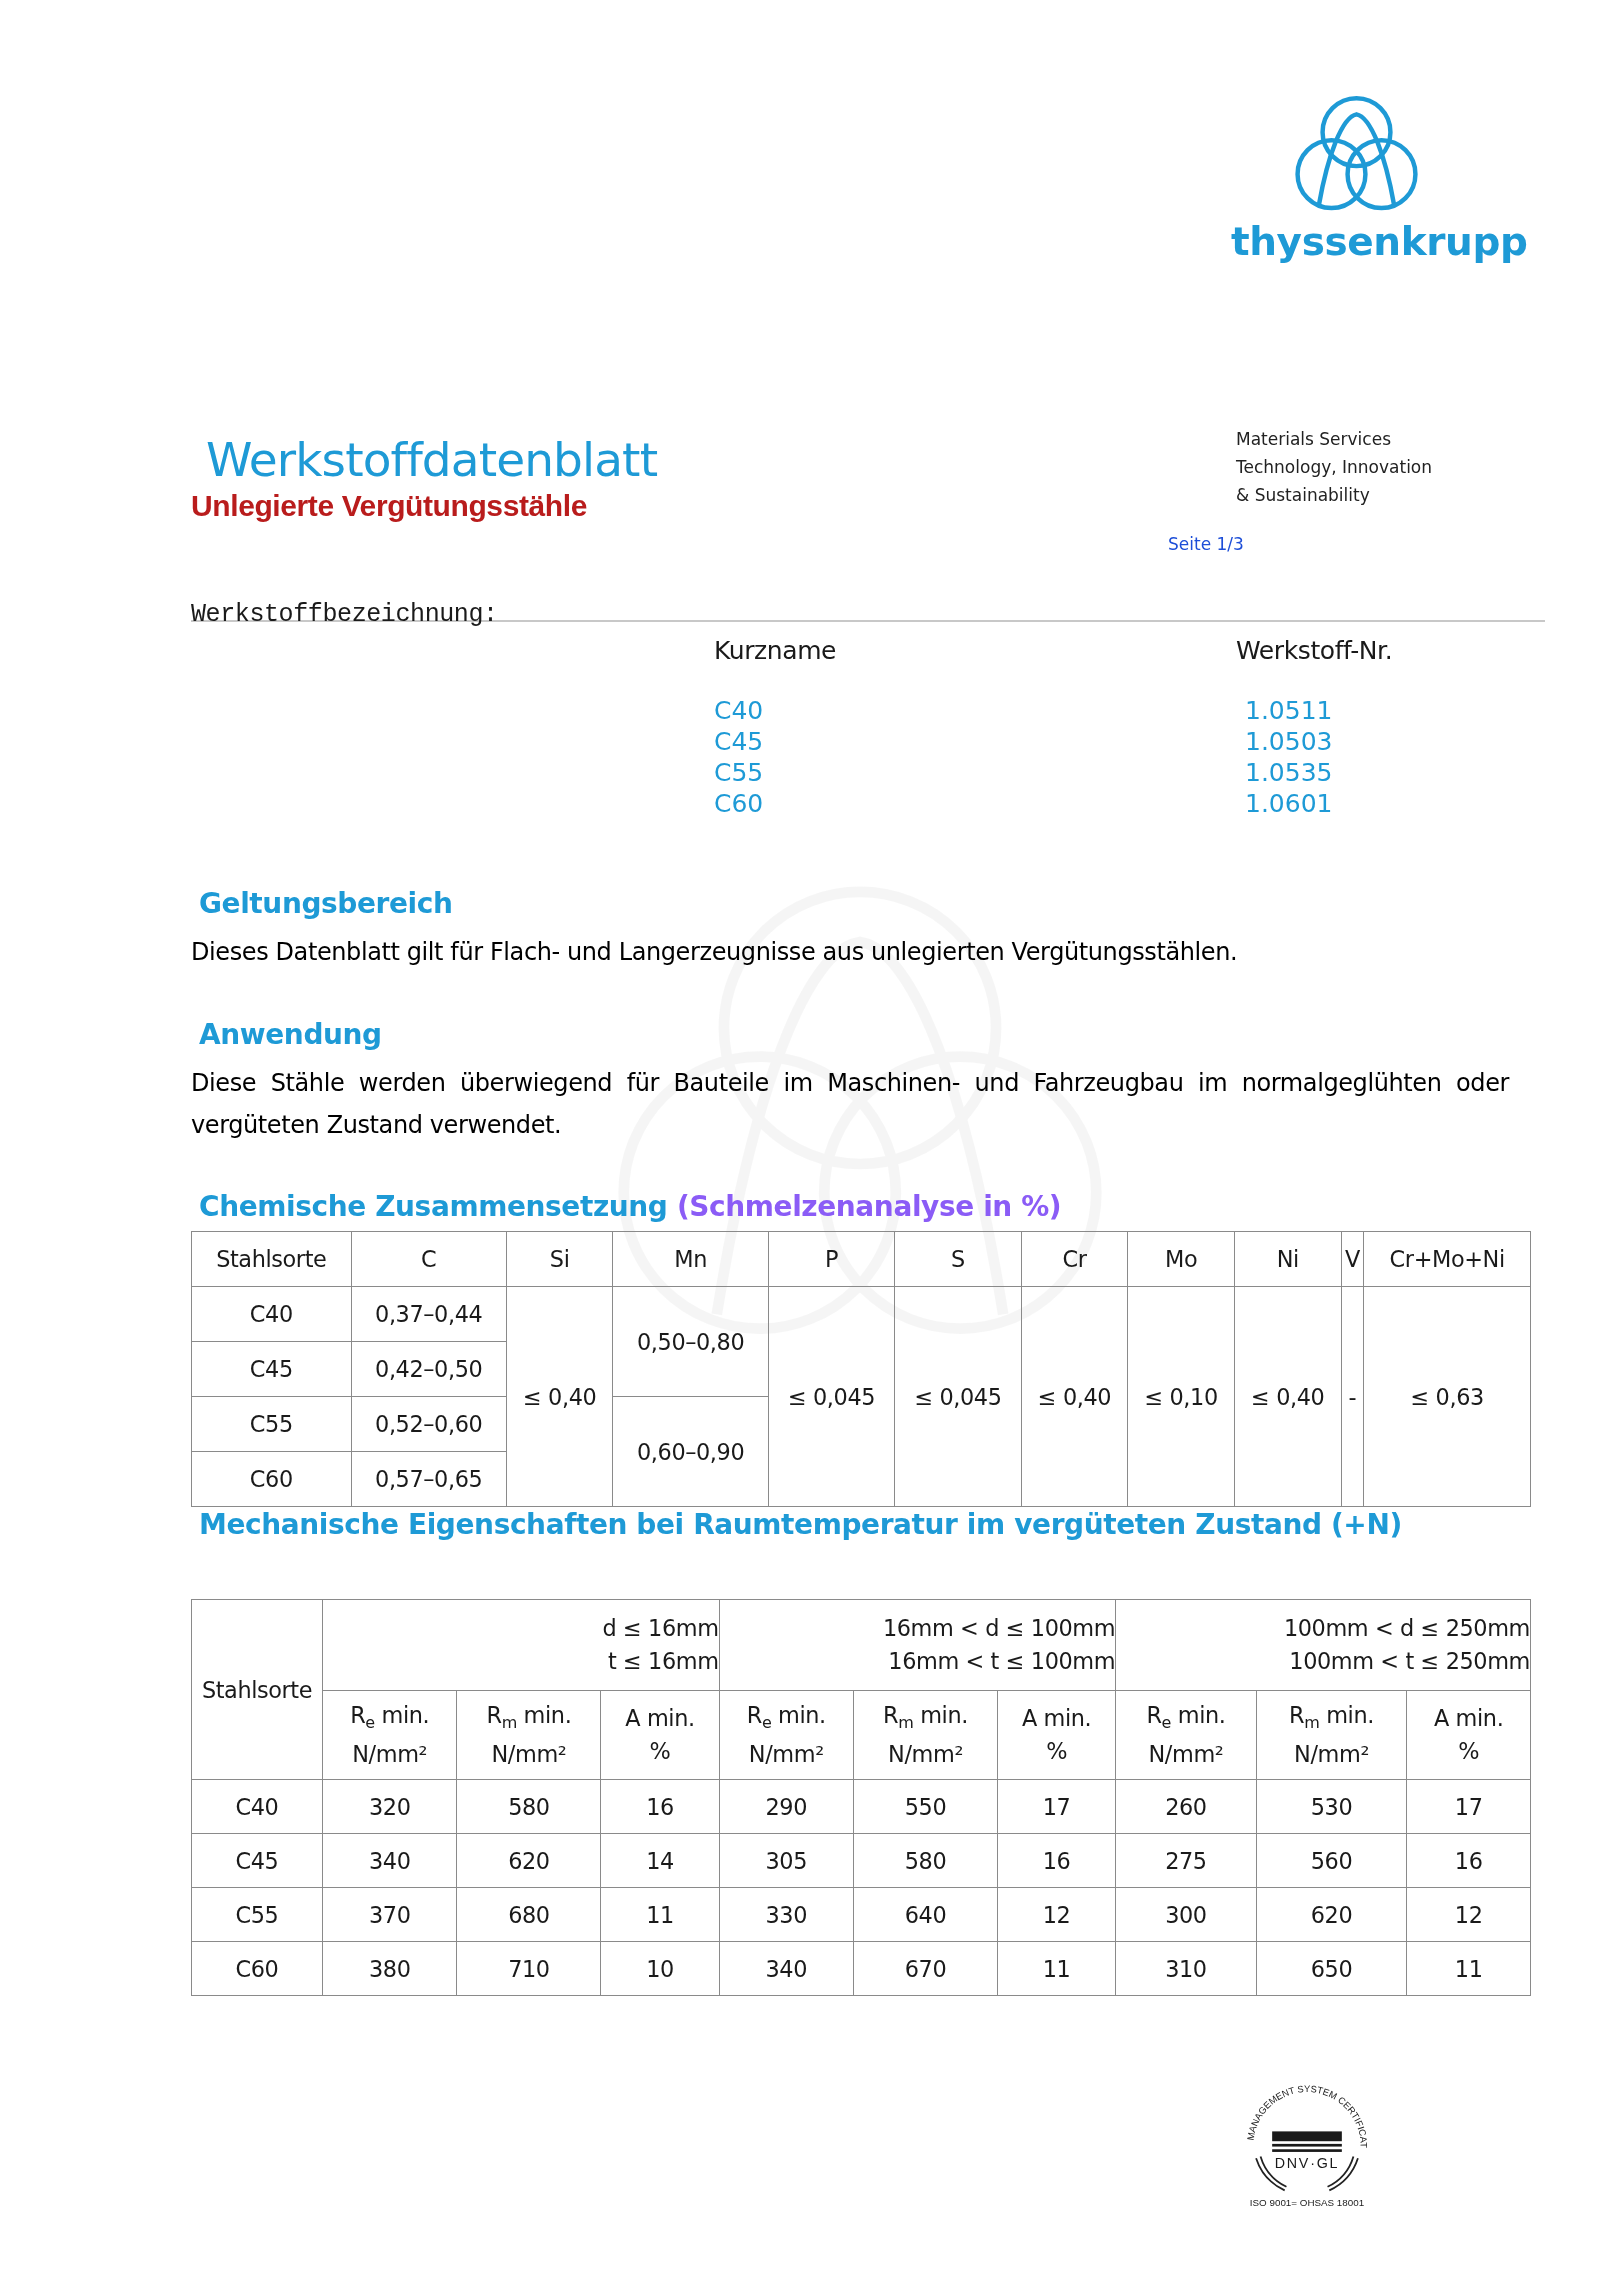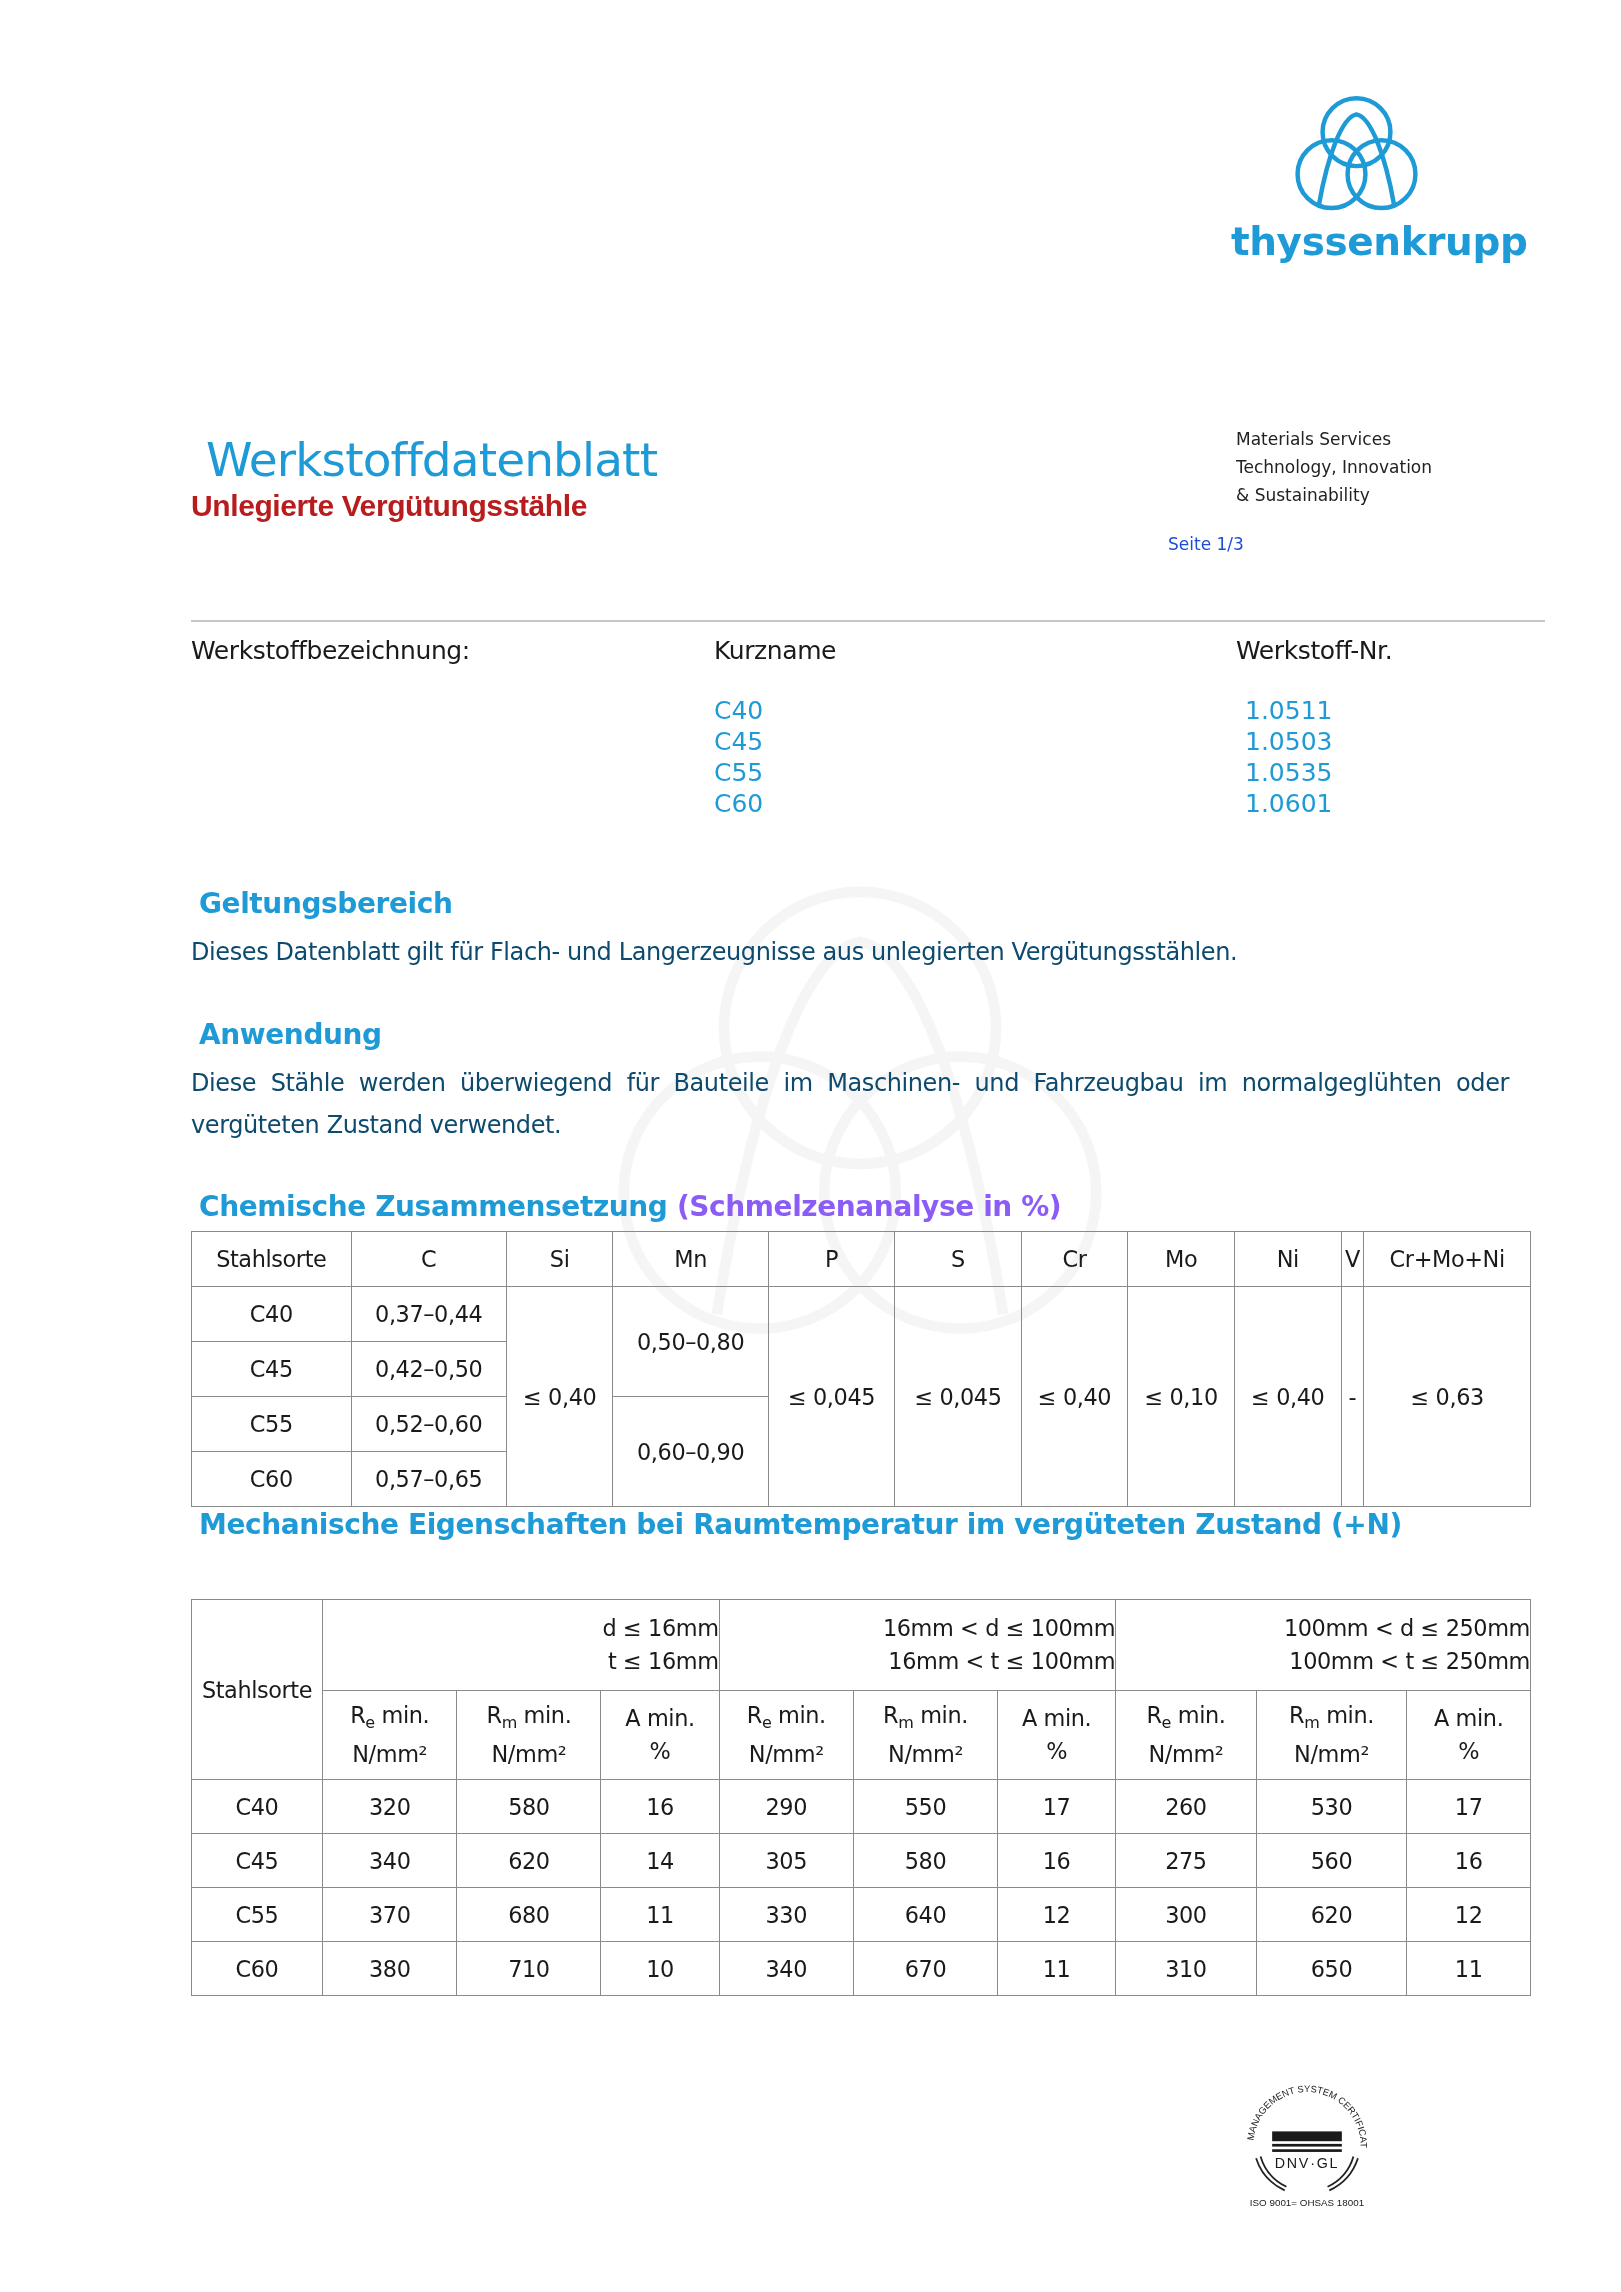--- a/index.html
+++ b/index.html
@@ -18,29 +18,29 @@
 
   #title { left:191px; top:417px; font-size:47px; color:#1e9ad6; font-family:"DejaVu Sans", sans-serif; font-weight:normal; margin:15px; letter-spacing:-0.9px; }
   #subtitle { left:191px; top:489px; font-size:30px; color:#b91c1c; font-family:Liberation Sans, sans-serif; margin:0; letter-spacing:-0.4px; }
 
   #dept { left:1236px; top:425px; font-size:17px; line-height:28px; color:#222; font-family:"DejaVu Sans", sans-serif; }
   #page-no { left:1168px; top:534px; font-size:17px; color:#1d4ed8; font-family:"DejaVu Sans", sans-serif; }
 
   #rule { left:191px; top:620px; width:1354px; height:1.8px; background:#c8c8c8; }
 
   .lbl { font-size:25px; font-family:"DejaVu Sans", sans-serif; letter-spacing:-0.4px; }
-  #designation-label { left:191px; top:636px; }
+  #designation-label { left:191px; top:600px;font-family:Liberation Mono, monospace; }
   #kurzname-header { left:714px; top:636px; }
   #wnr-header { left:1236px; top:636px; }
   .codes { font-size:25px; line-height:31px; font-family:"DejaVu Sans", sans-serif; color:#1e9ad6; }
   #kurz-list { left:714px; top:695px; }
   #wnr-list { left:1245px; top:695px; }
 
   .h2 { font-size:28px; font-family:"DejaVu Sans", sans-serif; color:#1e9ad6; margin:8px; letter-spacing:-0.4px; }
-  .p { font-size:24px; font-family:"DejaVu Sans", sans-serif; color:#0c4a6e; margin:0; line-height:42px; letter-spacing:-0.4px; }
+  .p { font-size:24px; font-family:"DejaVu Sans", sans-serif; color:#000000; margin:0; line-height:42px; letter-spacing:-0.4px; }
   #h-geltung { left:191px; top:879px; }
   #p-geltung { left:191px; top:931px; width:1343px; }
   #h-anwendung { left:191px; top:1010px; }
   #p-anwendung { left:191px; top:1062px; width:1318px; text-align:justify; }
   #h-chem { left:191px; top:1182px; }
   #h-chem .note { color:#8b5cf6; }
   #h-mech { left:191px; top:1500px; }
 
   table { border-collapse:collapse; font-family:"DejaVu Sans", sans-serif; font-size:22.4px; color:#1a1a1a; letter-spacing:-0.4px; }
   td, th { border:1.8px solid #8a8a8a; text-align:center; font-weight:normal; padding:0; }

